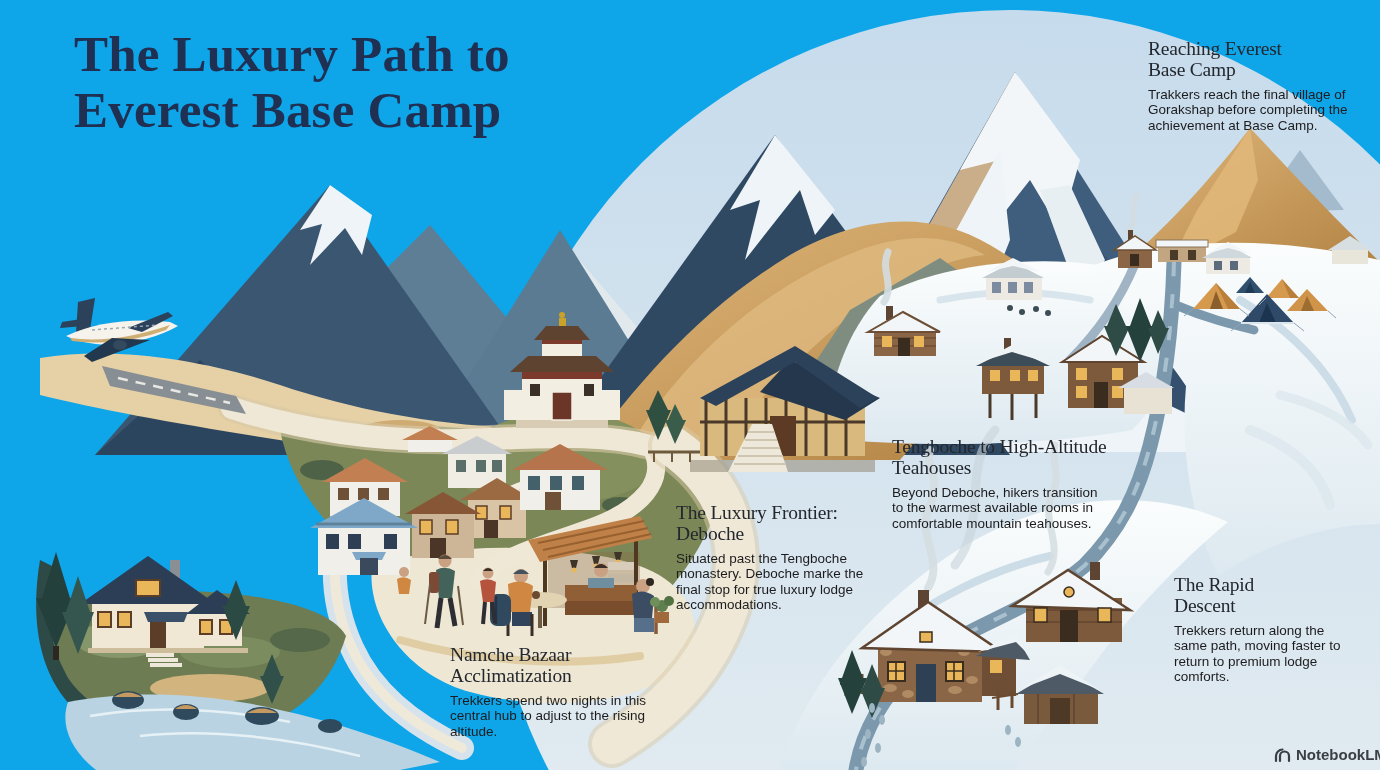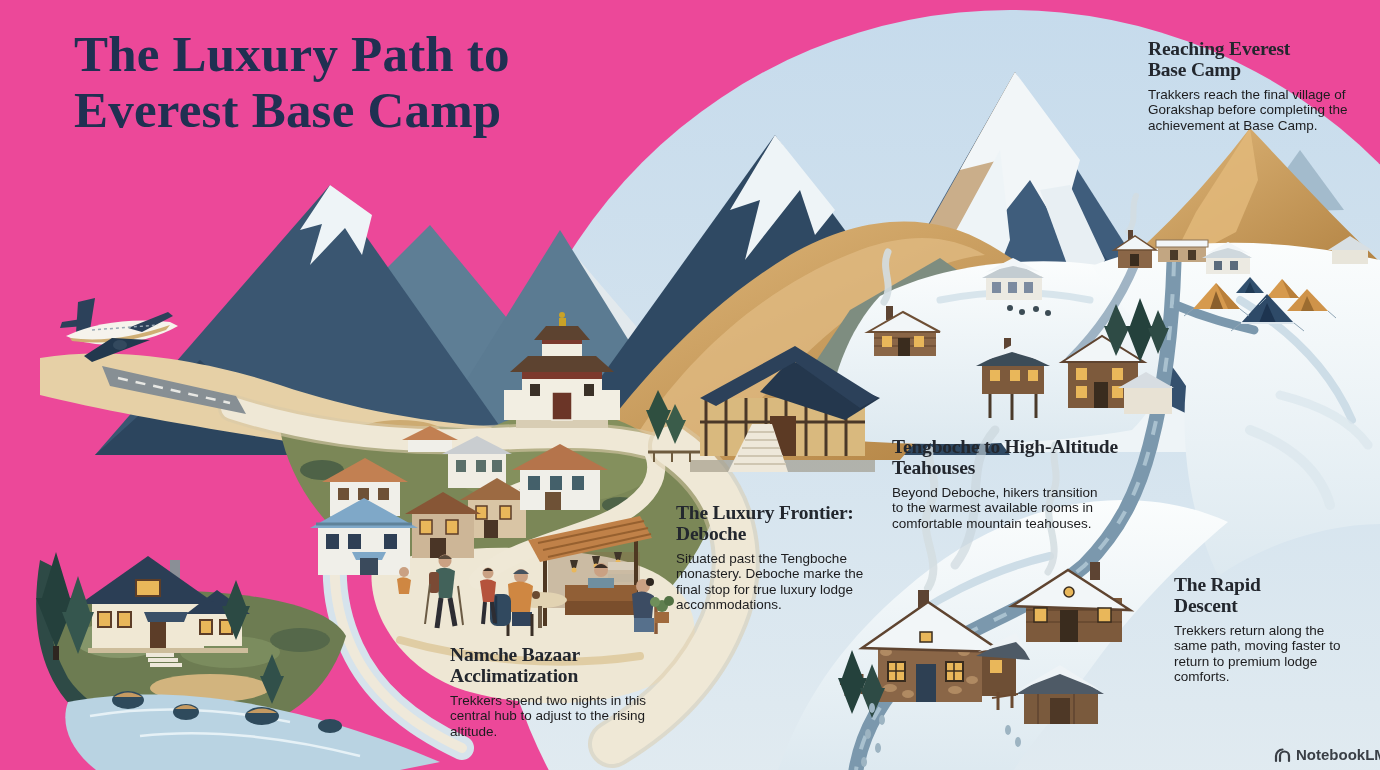--- a/index.html
+++ b/index.html
@@ -1,24 +1,24 @@
 <!DOCTYPE html>
 <html><head>
 <meta charset="utf-8">
 <style>
   html,body{margin:0;padding:0;background:#d8d4c8;}
-  #canvas{position:relative;width:1380px;height:770px;background:#ec4899;overflow:hidden;
+  #canvas{position:relative;width:1380px;height:770px;background:#0ea5e9;overflow:hidden;
           font-family:"Liberation Sans",sans-serif;}
   #art{position:absolute;left:0;top:0;width:1380px;height:770px;display:block;}
   .title{position:absolute;left:74px;top:26px;margin:0;
          font-family:"Liberation Serif",serif;font-weight:bold;font-size:51px;line-height:1.1;
          color:#203052;letter-spacing:0.2px;}
   .title span{display:block;}
   .note{position:absolute;}
-  .note h2{margin:0;font-family:"Liberation Serif",serif;font-weight:bold;
+  .note h2{margin:0;font-family:"Liberation Serif",serif;font-weight:normal;
            font-size:19.5px;line-height:1.1;color:#23272e;letter-spacing:-0.2px;}
   .note p{margin:6px 0 0 0;font-size:13.5px;line-height:1.14;color:#1c1c1e;}
   .watermark{position:absolute;left:1274px;top:746px;display:flex;align-items:center;gap:5px;
              color:#3a3f46;font-size:15px;font-weight:bold;}
   .watermark svg{display:block;}
 </style>
 </head>
 <body>
 
 <div id="canvas">

